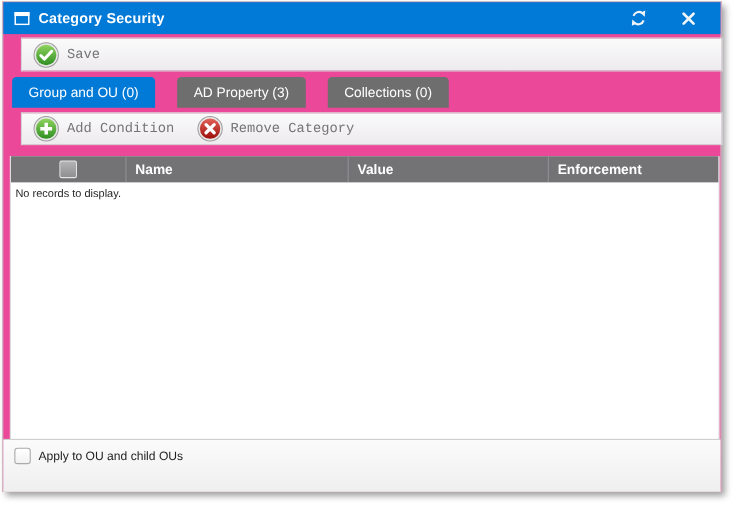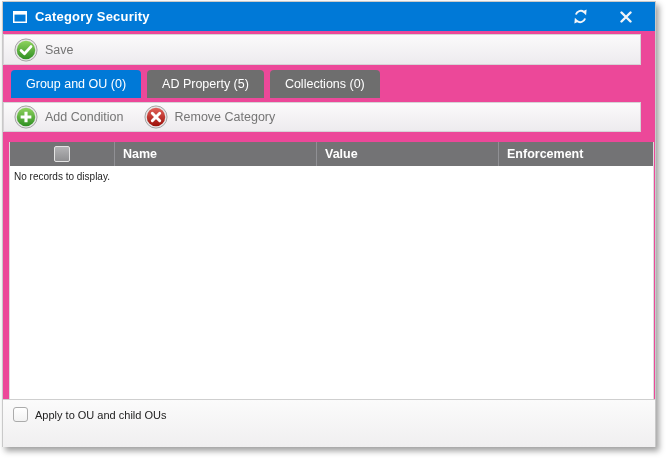--- a/index.html
+++ b/index.html
@@ -7,29 +7,29 @@
   .window{position:absolute;left:2px;top:1px;width:654px;height:446px;background:#ec4899;
     border:1px solid #c9c9c9;box-sizing:border-box;box-shadow:3px 4px 6px rgba(0,0,0,0.38);}
   
   .titlebar{position:absolute;left:0;top:0;right:0;height:29px;background:#0079d7;display:flex;align-items:center;}
   .titlebar .win-icon{margin-left:10px;display:flex;align-items:center;}
   .titlebar .title{color:#ffffff;font-size:13px;font-weight:bold;margin-left:8px;letter-spacing:.2px;}
   .tb-btn{position:absolute;top:0;height:29px;display:flex;align-items:center;justify-content:center;cursor:pointer;}
   .tb-refresh{right:62px;width:26px;}
   .tb-close{right:16px;width:26px;}
   
-  .bar{position:absolute;left:0;width:638px;box-sizing:border-box;border:1px solid #d6d3d6;
-    background:linear-gradient(#fbfafb,#edebee);display:flex;align-items:center;}
+  .bar{position:absolute;left:16px;width:638px;box-sizing:border-box;border:1px solid #d6d3d6;
+    background:linear-gradient(#fbfafb,#edebee);display:flex;align-items:center;font-family:Liberation Mono, monospace;}
   .bar-save{top:32px;height:31px;}
   .bar-cond{top:100px;height:30px;}
   .tool-btn{display:flex;align-items:center;gap:7px;padding:0 10px;height:100%;cursor:pointer;}
   .tool-btn span.lbl{color:#757575;font-size:12.5px;}
   .glossy{width:24px;height:24px;display:block;}
   
-  .tabs{position:absolute;left:8px;top:68px;height:24px;display:flex;gap:6px;}
+  .tabs{position:absolute;left:8px;top:68px;height:24px;display:flex;gap:20px;}
   .tab{height:28px;line-height:28px;padding:0 15px;font-size:12.5px;color:#ffffff;
     background:#6e6e6e;border-radius:4px 4px 0 0;cursor:pointer;white-space:nowrap;}
   .tab.active{background:#0079d7;}
   
   .grid{position:absolute;left:6px;top:140px;width:645px;height:257px;box-sizing:border-box;
     border:1px solid #dcdcdc;border-top:none;background:#ffffff;}
   .grid-header{display:flex;height:24px;background:#737375;color:#ffffff;font-size:12.5px;font-weight:bold;align-items:stretch;}
   .gh-cell{display:flex;align-items:center;box-sizing:border-box;padding-left:8px;cursor:pointer;margin-left:32px;}
   .gh-cb{width:40px;justify-content:center;padding-left:0;}
   .gh-name{width:170px;border-left:1px solid #909094;}
@@ -87,21 +87,21 @@
         <circle cx="13" cy="13" r="12" fill="#e7e7e7" stroke="#9d9d9d" stroke-width="1"></circle>
         <circle cx="13" cy="13" r="10" fill="url(#gSave)"></circle>
         <path d="M7.7 13.5 L11.3 17 L18.4 9.3" fill="none" stroke="#ffffff" stroke-width="3" stroke-linecap="round" stroke-linejoin="round"></path>
       </svg>
       <span class="lbl">Save</span>
     </div>
   </div>
 
   <div class="tabs">
     <div class="tab active">Group and OU (0)</div>
-    <div class="tab">AD Property (5)</div>
+    <div class="tab">AD Property (3)</div>
     <div class="tab">Collections (0)</div>
   </div>
 
   <div class="bar bar-cond">
     <div class="tool-btn">
       <svg class="glossy" viewBox="0 0 26 26">
         <defs>
           <linearGradient id="gAdd" x1="0" y1="0" x2="0" y2="1">
             <stop offset="0" stop-color="#8fd35f"></stop>
               <stop offset="1" stop-color="#2f8f22"></stop>

